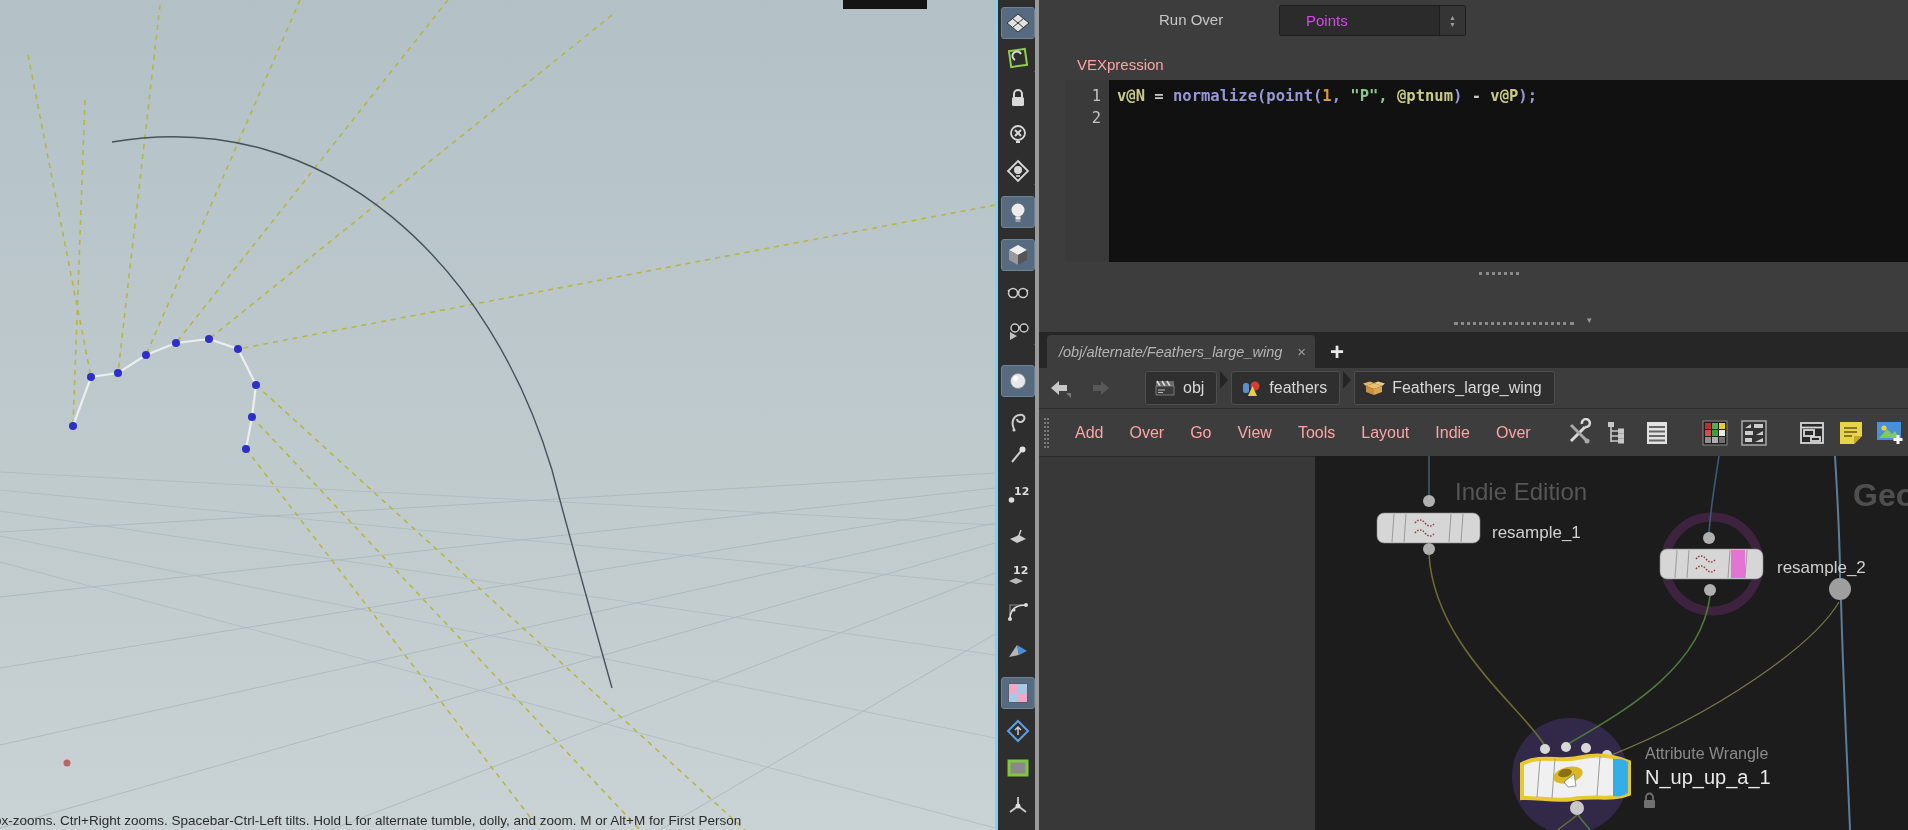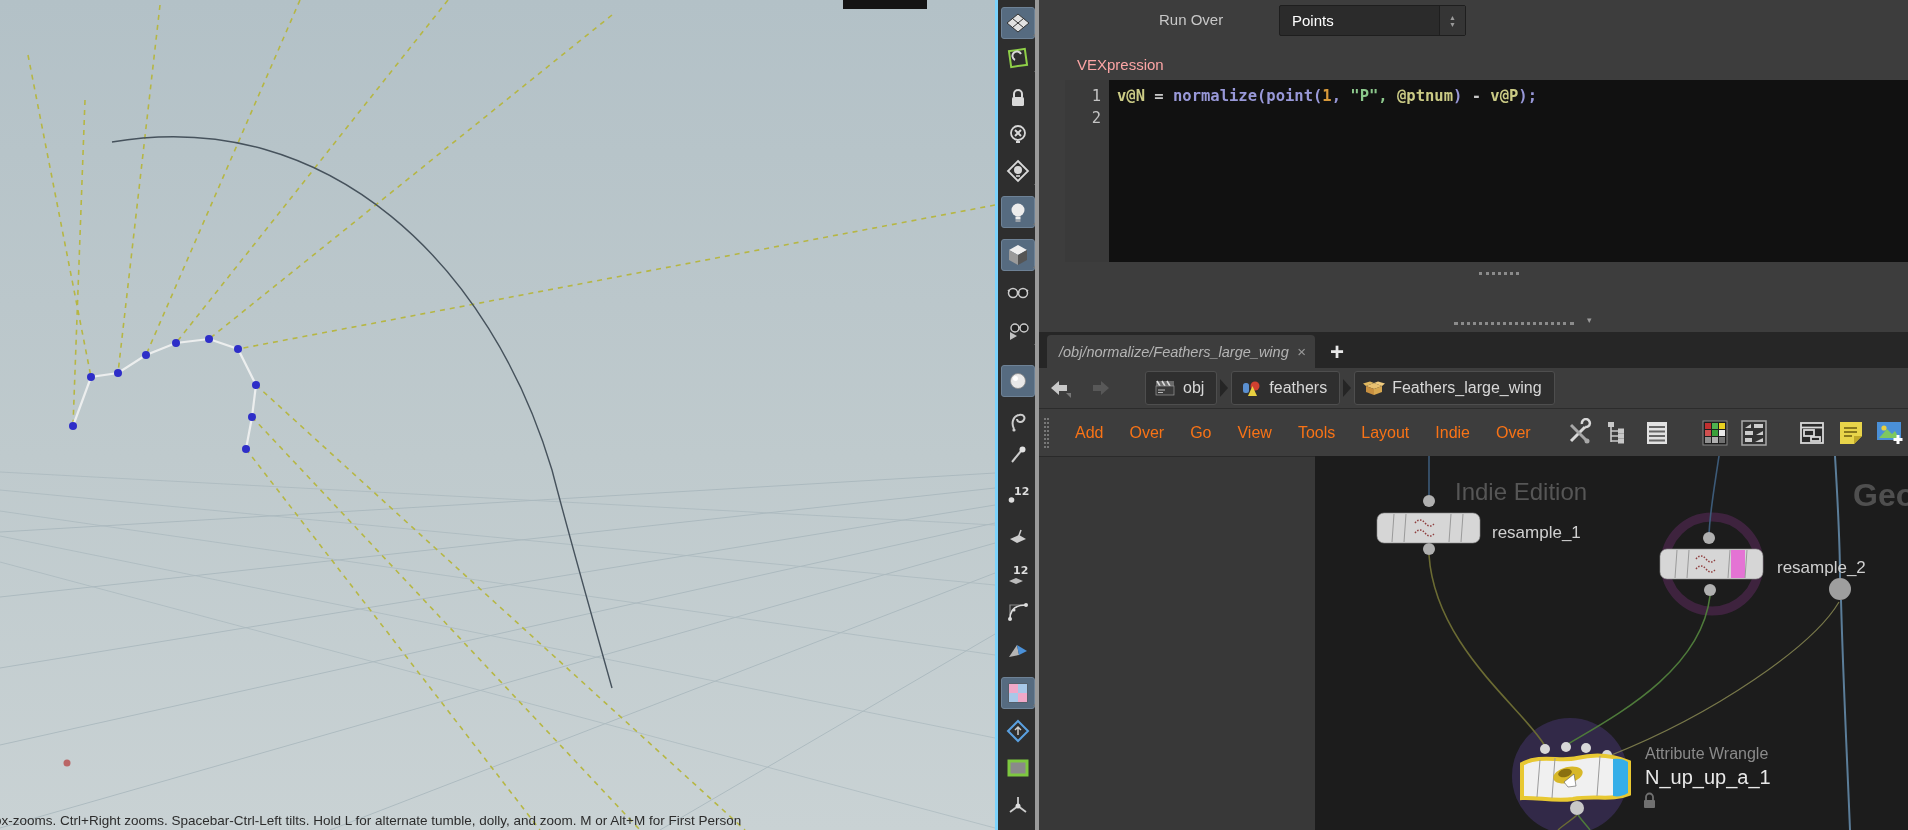--- a/index.html
+++ b/index.html
@@ -20,21 +20,21 @@
   .icon-cell.has-sub::after { content:""; position:absolute; right:-4px; bottom:2px;
       border-left:5px solid transparent; border-bottom:6px solid #777; }
 
   
   #right { position:absolute; left:1039px; top:0; width:869px; height:830px; background:#3d3d3d; }
 
   
   #runover-row { position:absolute; left:0; top:0; width:100%; height:44px; }
   #runover-label { position:absolute; left:120px; top:11px; width:110px; text-align:left; color:#c8c8c8; font-size:15px; }
   #runover-dd { position:absolute; left:240px; top:5px; width:187px; height:31px; background:#2b2b2b; border:1px solid #1e1e1e; border-radius:2px; display:flex; align-items:center; }
-  #runover-dd .val { flex:1; padding-left:12px; color:#ffffff; font-size:15px; }
+  #runover-dd .val { flex:1; padding-left:26px; color:#d946ef; font-size:15px; }
   #runover-dd .spin { width:26px; height:100%; border-left:1px solid #1e1e1e; background:#353535; display:flex; flex-direction:column; align-items:center; justify-content:center; color:#9a9a9a; font-size:7px; line-height:7px; }
   #vex-label { position:absolute; left:38px; top:56px; color:#fca5a5; font-size:15px; }
   #code { position:absolute; left:26px; top:80px; right:0; height:182px; background:#111; display:flex;
           font-family:"DejaVu Sans Mono", monospace; font-size:15.5px; font-weight:bold; line-height:22px; }
   #code .gutter { width:44px; background:#3a3a3a; color:#c4c4c4; text-align:right; padding:5px 8px 0 0; font-weight:normal; }
   #code .lines { flex:1; padding:5px 0 0 8px; white-space:pre; }
   .tok-attr { color:#cbcb85; } .tok-op { color:#c8c8c8; } .tok-func { color:#9898d8; }
   .tok-num { color:#d8993a; } .tok-str { color:#8cc88c; }
   .grip { position:absolute; height:0; border-top:3px dotted #8b8b8b; }
   #grip1 { left:440px; top:272px; width:40px; }
@@ -45,26 +45,26 @@
   #scrollrow .lncell { width:62px; background:#3d3d3d; border:1px solid #909090; color:#c8c8c8; font-size:14px; display:flex; align-items:center; justify-content:flex-end; padding-right:3px; overflow:hidden; }
 
   
   #tabbar { position:absolute; left:0; top:332px; width:100%; height:36px; background:#262626; }
   #nettab { position:absolute; left:8px; top:3px; width:268px; height:33px; background:#3d3d3d; border-radius:4px 4px 0 0; display:flex; align-items:center; }
   #nettab .title { flex:1; padding-left:12px; color:#b4b4b4; font-size:14.5px; font-style:italic; white-space:nowrap; overflow:hidden; }
   #nettab .close { color:#9a9a9a; font-size:15px; padding:0 9px 0 4px; }
   #newtab { position:absolute; left:283px; top:3px; width:30px; height:33px; color:#e8e8e8; font-size:24px; font-weight:bold; display:flex; align-items:center; justify-content:center; }
   #pathbar { position:absolute; left:0; top:368px; width:100%; height:40px; background:#3d3d3d; display:flex; align-items:center; }
   .navarrow { width:32px; height:26px; margin-left:6px; display:flex; align-items:center; justify-content:center; }
-  #crumbs { display:flex; align-items:center; margin-left:16px; height:34px;padding-left:14px; }
+  #crumbs { display:flex; align-items:flex-start; margin-left:16px; height:34px;padding-left:14px; }
   .crumb { display:flex; align-items:center; gap:7px; background:#2f2f2f; border:1px solid #4e4e4e; border-radius:3px; height:34px; padding:0 12px 0 8px; color:#d8d8d8; font-size:16px; }
   .crumb-sep { width:0; height:0; border-top:9px solid transparent; border-bottom:9px solid transparent; border-left:8px solid #252525; margin:0 3px; }
   #menubar { position:absolute; left:0; top:408px; width:100%; height:48px; background:#3d3d3d; border-top:1px solid #2c2c2c; display:flex; align-items:center; }
   #menubar .mgrip { width:5px; height:30px; margin-left:5px; border-left:2px dotted #777; border-right:2px dotted #777; }
-  .menu-item { color:#f97316; font-size:16px; margin-left:26px; }
+  .menu-item { color:#fca5a5; font-size:16px; margin-left:26px; }
   #menu-icons { position:absolute; left:524px; top:8px; display:flex; align-items:center; gap:7px; }
   .micon { width:32px; height:32px; display:flex; align-items:center; justify-content:center; }
   .mgap { width:12px; }
   #canvas-gray { position:absolute; left:0; top:456px; width:276px; height:374px; background:#383838; border-top:1px solid #2a2a2a; }
   #netcanvas { position:absolute; left:276px; top:456px; width:593px; height:374px; background:#1c1c1c; }
 </style>
 </head>
 <body>
 <div id="root">
 
@@ -293,21 +293,21 @@
       <div>2</div>
     </div>
     <div class="lines"><span class="tok-attr">v@N</span><span class="tok-op"> = </span><span class="tok-func">normalize(</span><span class="tok-func">point(</span><span class="tok-num">1</span><span class="tok-func">, </span><span class="tok-str">"P", </span><span class="tok-attr">@ptnum</span><span class="tok-func">)</span><span class="tok-op"> - </span><span class="tok-attr">v@P</span><span class="tok-func">);</span></div>
   </div>
   <div id="grip1" class="grip"></div>
   <div id="grip2" class="grip"></div>
   <div id="grip2-caret">▾</div>
 
   <div id="tabbar">
     <div id="nettab">
-      <div class="title">/obj/normalize/Feathers_large_wing</div>
+      <div class="title">/obj/alternate/Feathers_large_wing</div>
       <div class="close">×</div>
     </div>
     <div id="newtab">+</div>
   </div>
 
   <div id="pathbar">
     <div class="navarrow">
       <svg width="26" height="22">
             <polygon points="3,11 11,4 11,8 19,8 19,14 11,14 11,18" fill="#c8c8c8"></polygon>
             <polygon points="18,16 23,16 23,21" fill="#777"></polygon>

